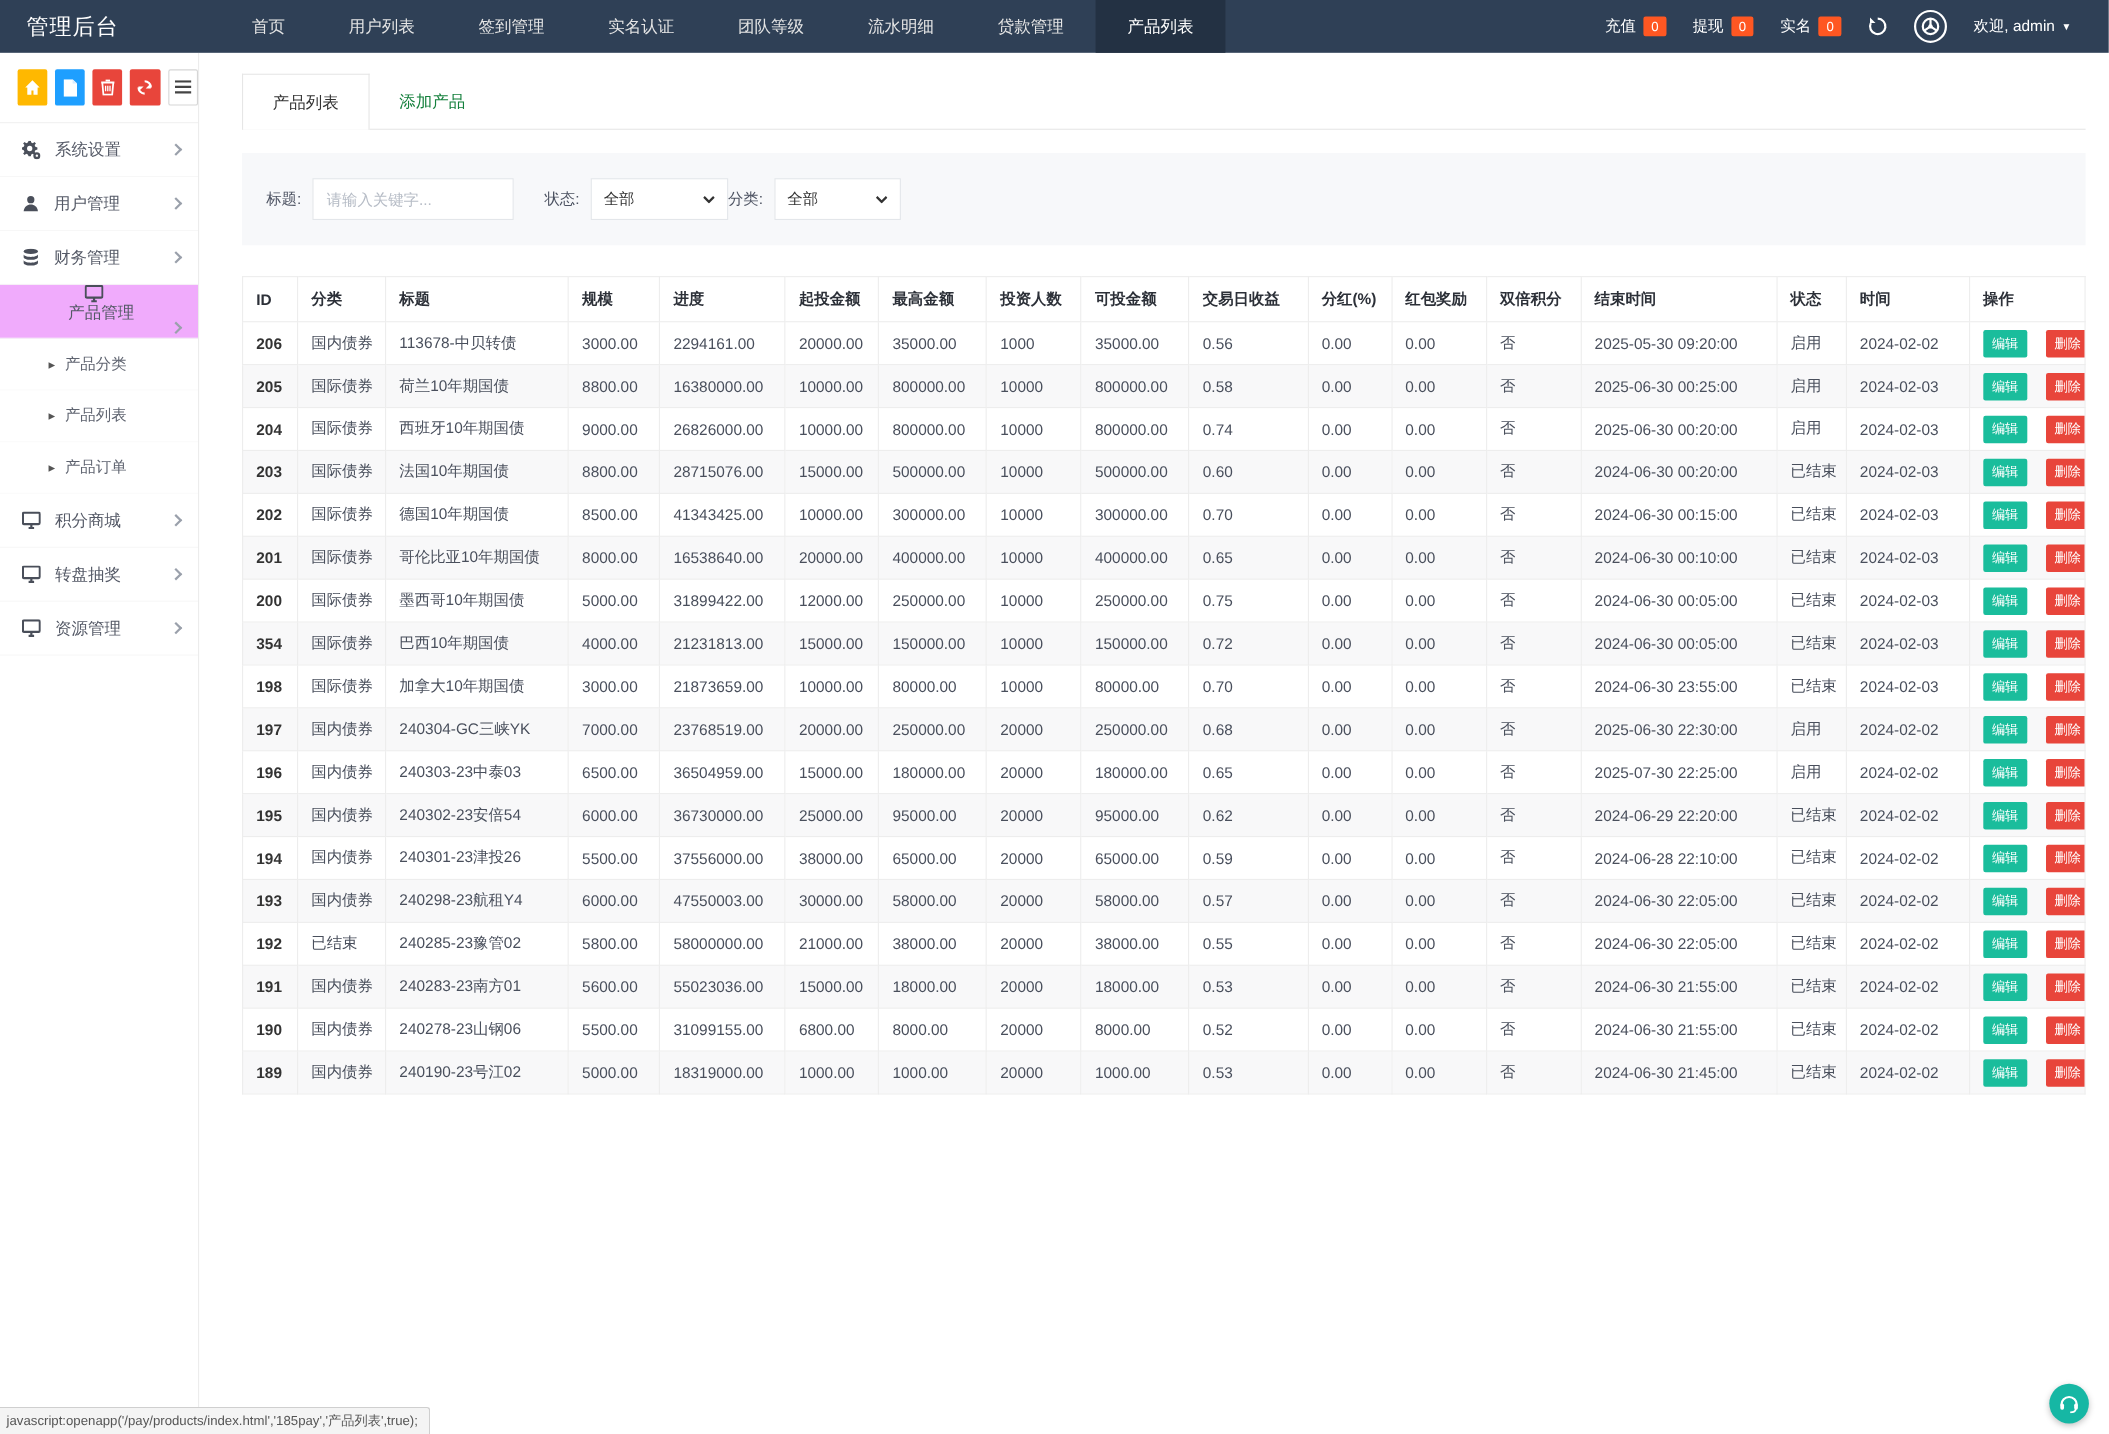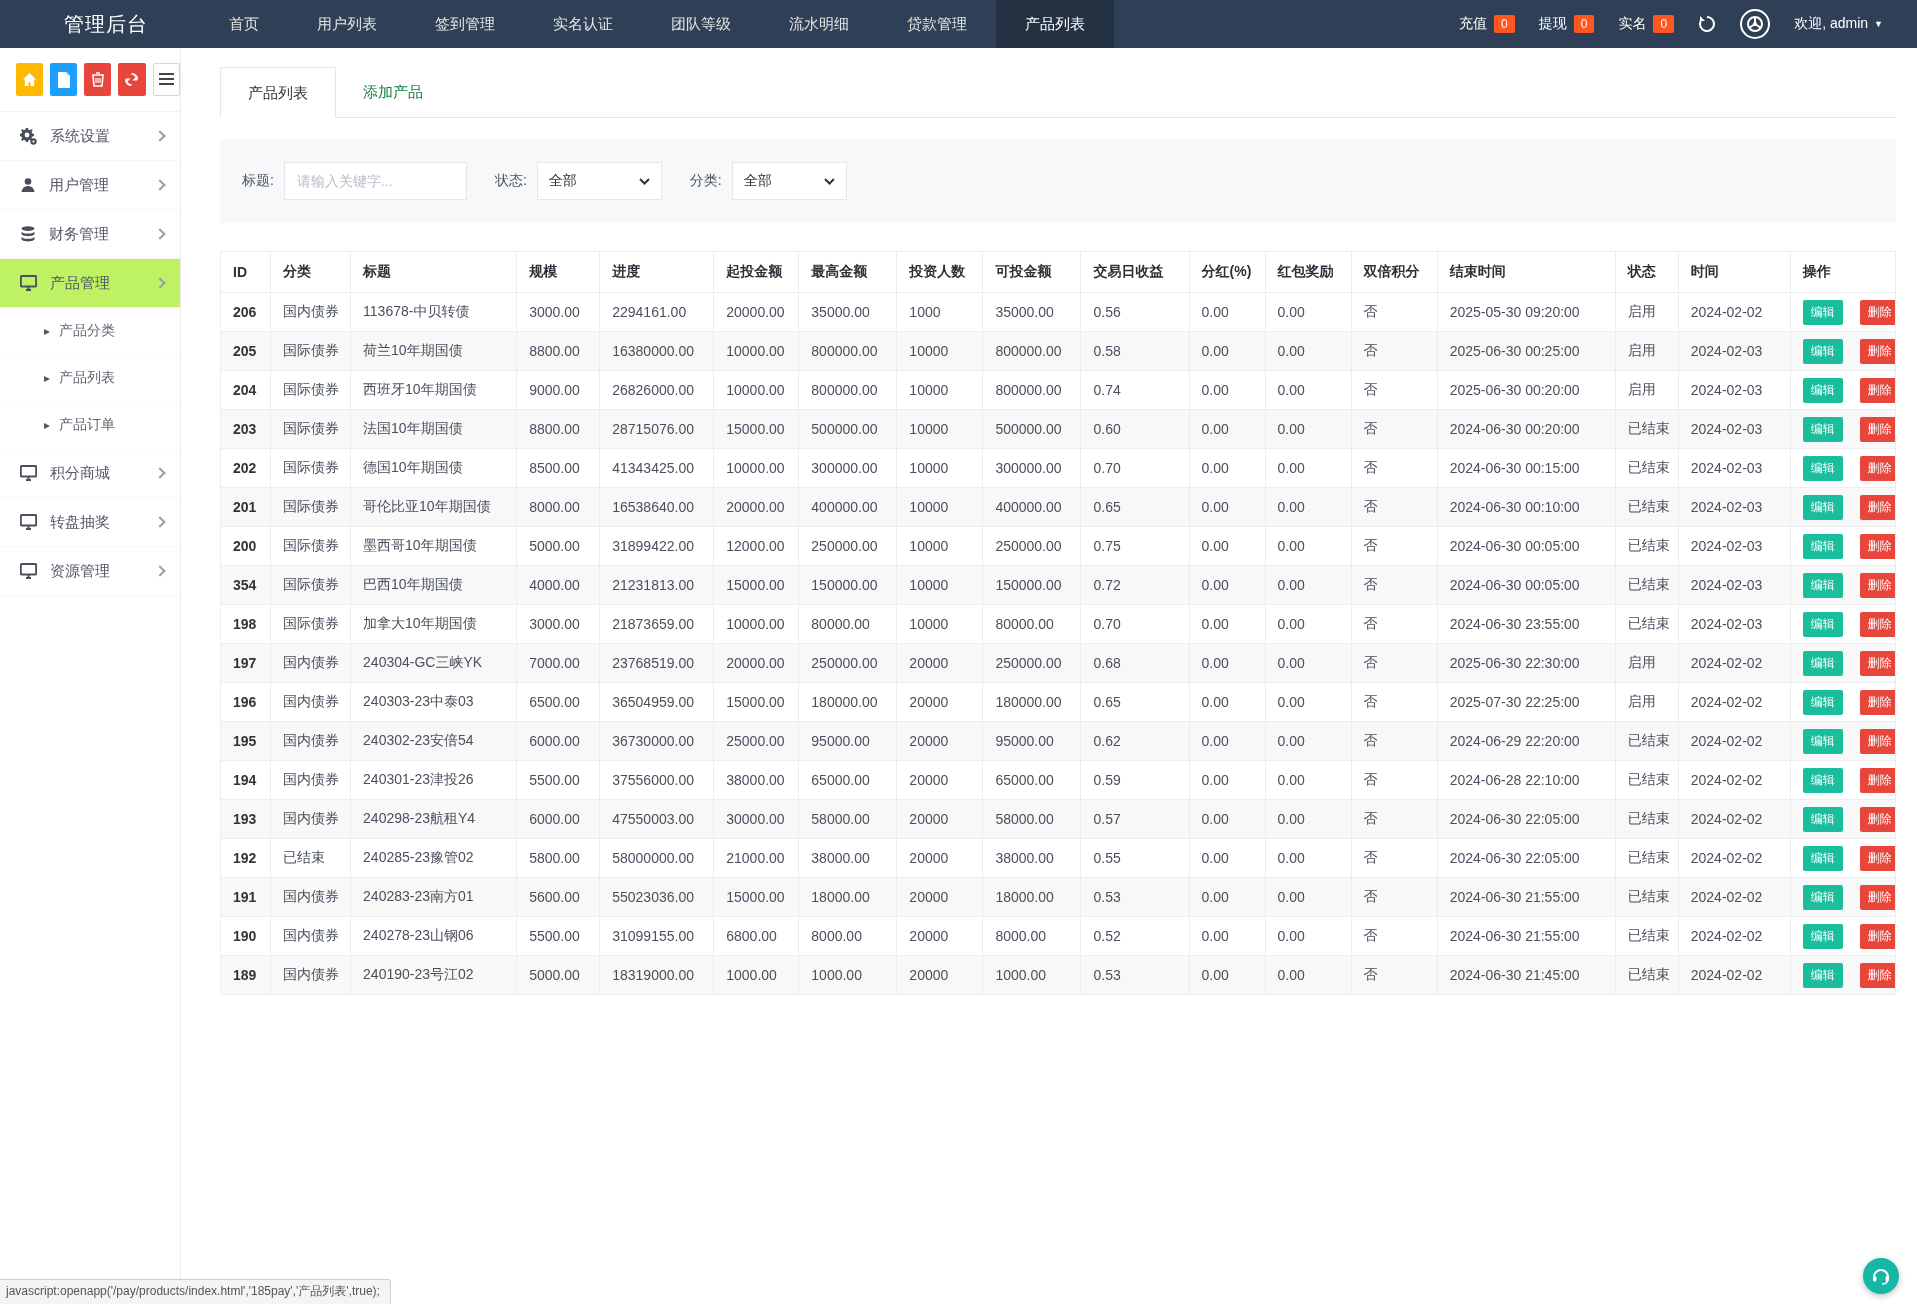--- a/index.html
+++ b/index.html
@@ -2,21 +2,21 @@
 <html><head>
 <meta charset="utf-8">
 <style>
   * { margin:0; padding:0; box-sizing:border-box; }
   html,body { width:1917px; height:1304px; overflow:hidden; background:#fff;
     font-family:"Liberation Sans","DejaVu Sans",sans-serif; }
 
   
   .navbar { position:absolute; top:0; left:0; width:1917px; height:48px;
     background:#2f4056; display:flex; align-items:stretch; z-index:20; }
-  .brand { width:200px; display:flex; align-items:center; padding-left:64px;
+  .brand { width:200px; display:flex; align-items:center; padding-left:24px;
     color:#fff; font-size:20px; letter-spacing:1px; }
   .nav-items { display:flex; align-items:stretch; }
   .nav-item { display:flex; align-items:center; padding:0 29px; color:#e5e5e5;
     font-size:15px; cursor:pointer; }
   .nav-item.active { background:#233143; color:#fff; }
   .nav-right { margin-left:auto; display:flex; align-items:center; gap:24px;
     padding-right:34px; color:#fff; font-size:14px; }
   .badge-group { display:flex; align-items:center; }
   .badge { background:#ff5722; color:#fff; border-radius:2px; padding:2px 7px;
     font-size:12px; margin-left:7px; }
@@ -32,21 +32,21 @@
   .quick { display:flex; gap:7px; padding:15px 0 15px 16px;
     border-bottom:1px solid #f1f1f1; }
   .qbtn { width:33px; height:33px; border-radius:2px; display:flex;
     align-items:center; justify-content:center; color:#fff; cursor:pointer; }
   .qbtn.orange { background:#ffb800; } .qbtn.blue { background:#1e9fff; }
   .qbtn.red { background:#e8453b; }
   .qbtn.white { background:#fff; border:1px solid #d6d6d6; color:#444; }
   .side-item { height:49px; display:flex; align-items:center; padding:0 16px 0 20px;
     color:#545966; font-size:15px; border-bottom:1px solid #f7f7f7; cursor:pointer; }
   .side-item .mi { margin-right:13px; color:#4a4f5a; display:flex; }
-  .side-item.active { background:#bef264; }
+  .side-item.active { background:#f0abfc;flex-direction:column; }
   .chev { margin-left:auto; width:8px; height:8px; border-top:2px solid #9aa0ab;
     border-right:2px solid #9aa0ab; transform:rotate(45deg); }
   .side-sub { height:47px; display:flex; align-items:center; padding-left:44px;
     color:#5f6470; font-size:14px; cursor:pointer; border-bottom:1px solid #fbfbfb; }
   .tri { color:#555; margin-right:9px; font-size:12px; }
 
   
   .content { position:absolute; top:48px; left:220px; width:1676px; }
   .tabs { display:flex; align-items:stretch; height:51px; margin-top:19px;
     border-bottom:1px solid #e6e6e6; }
@@ -60,21 +60,21 @@
   .f-row { display:flex; align-items:center; }
   .f-row + .f-row { margin-top:17px; }
   .f-label { font-size:14px; color:#4c5261; margin-right:10px; }
   .f-input { height:38px; border:1px solid #e3e6ea; background:#fff; padding:0 12px;
     font-size:14px; color:#333; outline:none; }
   .f-input::placeholder { color:#b6bcc6; }
   .title-input { width:183px; }
   .date-input { width:142px; }
   .select { height:38px; min-width:125px; border:1px solid #e3e6ea; background:#fff;
     display:flex; align-items:center; justify-content:space-between; padding:0 11px;
-    font-size:14px; color:#333; cursor:pointer; margin-right:28px; }
+    font-size:14px; color:#333; cursor:pointer; }
   .select .sel-caret { margin-left:40px; display:flex; }
   .dash { color:#666; margin:0 8px; }
   .btn { height:38px; border:none; border-radius:2px; color:#fff; font-size:14px;
     padding:0 17px; cursor:pointer; font-family:inherit; }
   .btn-search { background:#2f4056; margin-left:18px; }
   .btn-clear { background:#e8453b; margin-left:8px; }
 
   
   table { border-collapse:collapse; table-layout:fixed; width:1676px; margin-top:28px;
     font-size:14px; }

